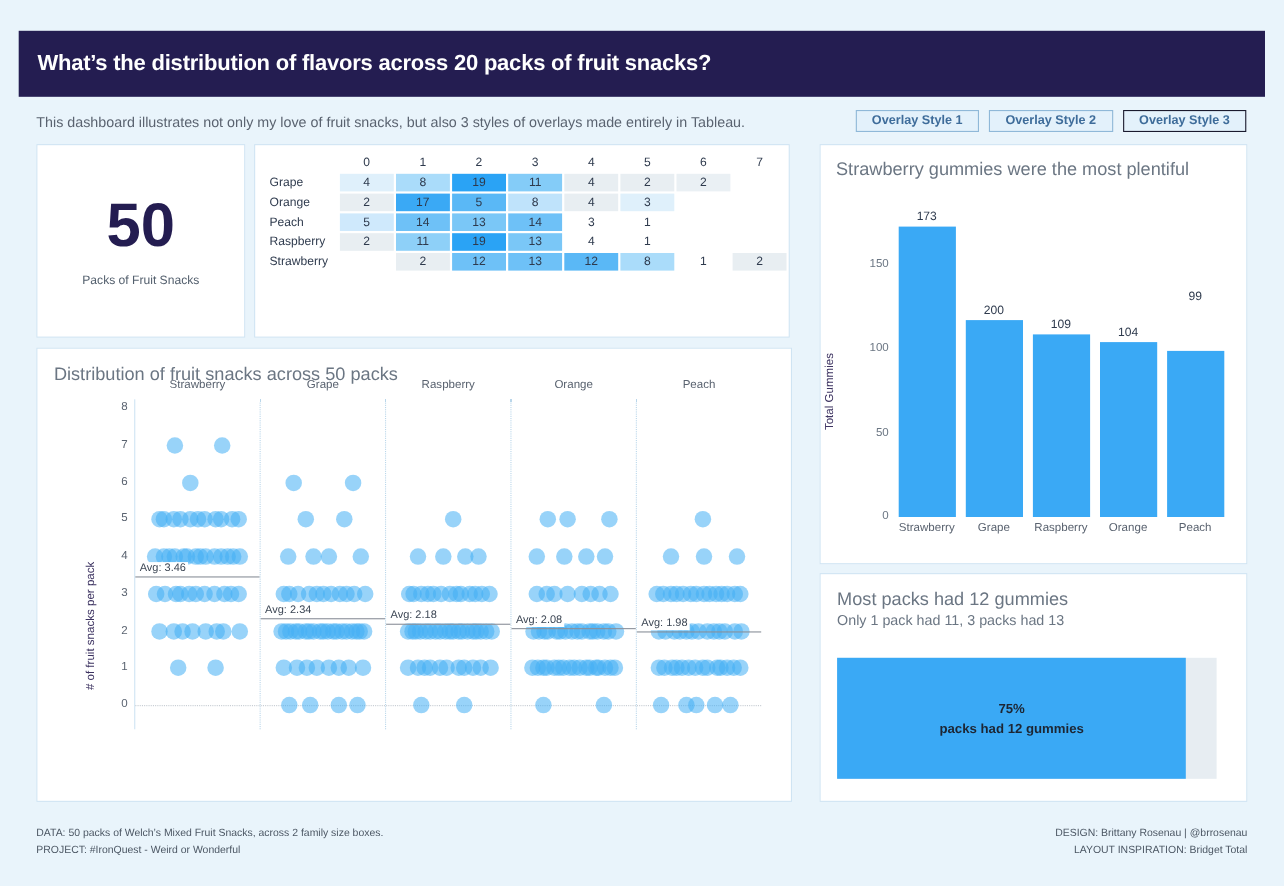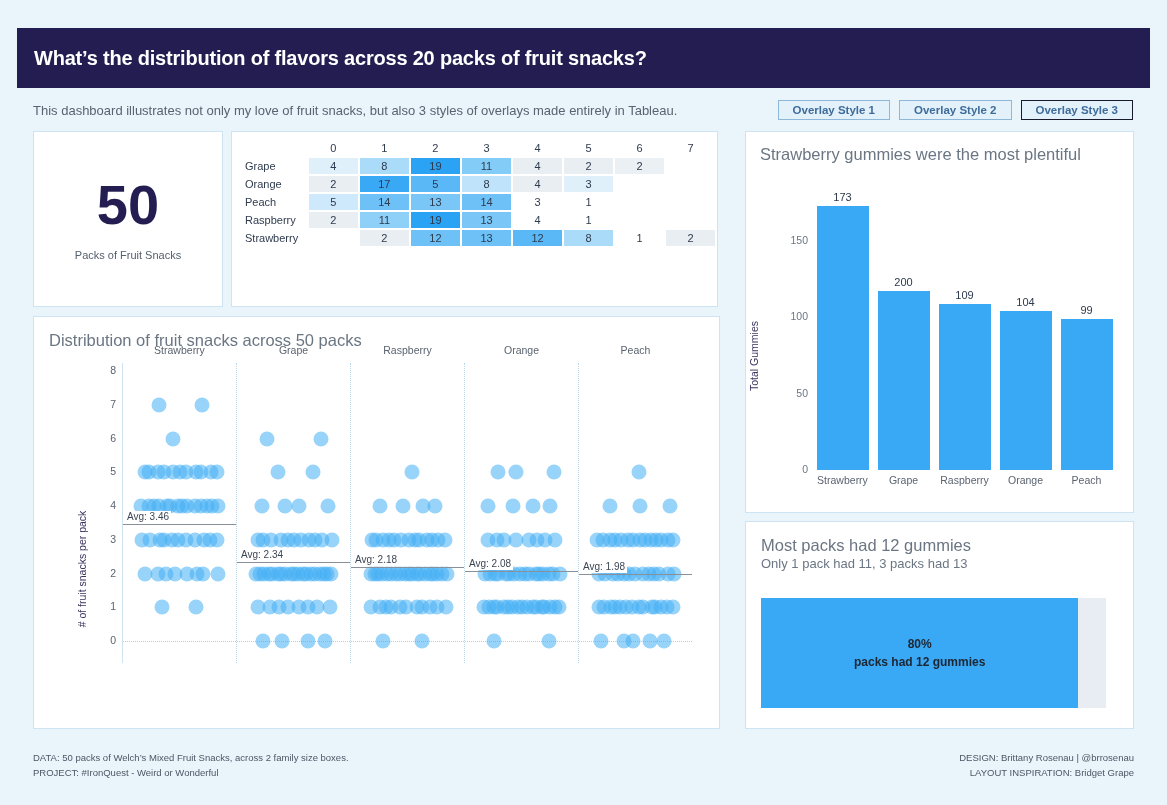--- a/index.html
+++ b/index.html
@@ -574,46 +574,46 @@
           </div>
         </div>
         <div class="bar-xlab" style="left: 116.5px;">Raspberry</div>
         <div class="bar-col" style="left: 187.5px;">
           <div class="bar-rect" style="height: 158.737px; background: rgb(58, 169, 245);">
             <div class="bar-value">104</div>
           </div>
         </div>
         <div class="bar-xlab" style="left: 177.5px;">Orange</div>
         <div class="bar-col" style="left: 248.5px;">
-          <div class="bar-rect" style="height: 151.105px; background: rgb(58, 169, 245);">
+          <div class="bar-rect" style="height: 151.105px; background: rgb(58, 169, 245); margin-top: 40px;">
             <div class="bar-value">99</div>
           </div>
         </div>
         <div class="bar-xlab" style="left: 238.5px;">Peach</div>
       </div>
   </div>
 </div>
 
 <div class="panel" id="panel-prog">
   <div class="pr-head">
     <div class="p-title">Most packs had 12 gummies</div>
     <div class="p-sub">Only 1 pack had 11,  3 packs had 13</div>
   </div>
   <div class="pr-track">
     <div class="pr-fill" id="pr-fill" style="width: 92%; background: rgb(58, 169, 245);">
       <div class="pr-text">
-        <span>80%</span><br>
+        <span>75%</span><br>
         <span>packs had 12 gummies</span>
       </div>
     </div>
   </div>
 </div>
 
 <div class="footer">
   <div class="f-left">
     <div>DATA: 50 packs of Welch’s Mixed Fruit Snacks, across 2 family size boxes.</div>
     <div>PROJECT: #IronQuest - Weird or Wonderful</div>
   </div>
   <div class="f-right">
     <div>DESIGN: Brittany Rosenau | @brrosenau</div>
-    <div>LAYOUT INSPIRATION: Bridget Grape</div>
+    <div>LAYOUT INSPIRATION: Bridget Total</div>
   </div>
 </div>
 
 </body></html>

